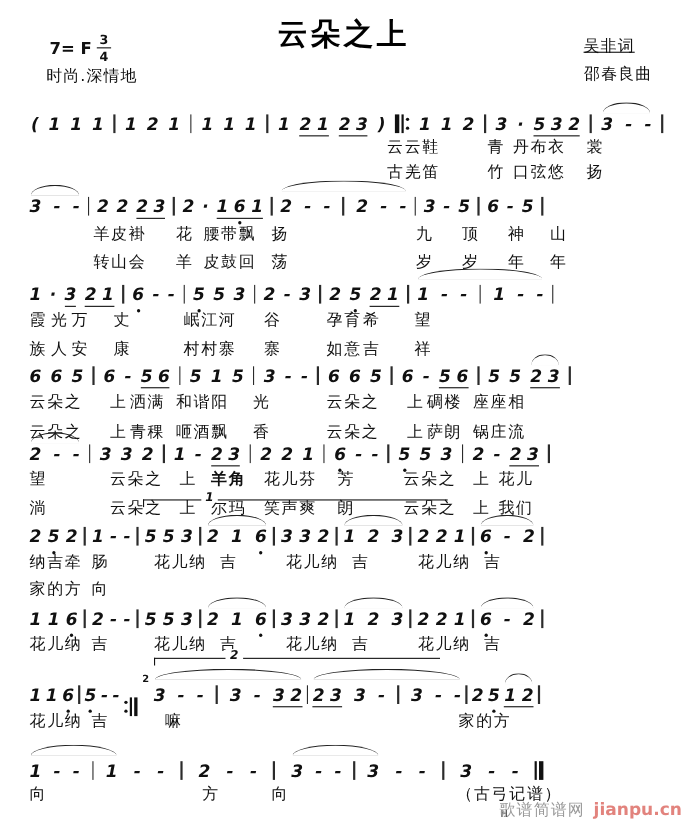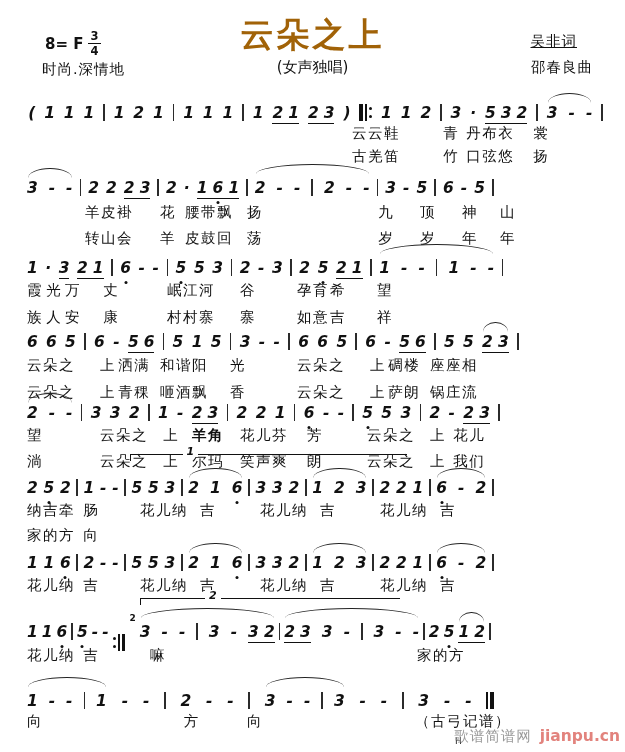--- a/index.html
+++ b/index.html
@@ -12,21 +12,21 @@
 
   
   .keyrow{position:absolute;left:45px;top:30px;display:flex;align-items:center;gap:5px;
     font-size:15px;font-weight:bold;}
   .frac{display:inline-flex;flex-direction:column;align-items:center;font-size:11.5px;
     line-height:1.05;font-weight:bold;}
   .frac .ftop{border-bottom:1.3px solid #111;padding:0 2px 1px;}
   .frac .fbot{padding-top:1px;}
   .tempo{position:absolute;left:42px;top:60px;font-size:14.5px;letter-spacing:1px;}
   .title{position:absolute;left:0;right:0;top:13px;text-align:center;
-    font-size:33px;font-weight:bold;color:#a16207;letter-spacing:3px;}
+    font-size:27px;font-weight:bold;color:#000000;letter-spacing:3px;}
   .subtitle{position:absolute;left:0;right:0;top:58px;text-align:center;font-size:15px;}
   .credit{position:absolute;font-size:14.5px;letter-spacing:1px;}
   .c1{right:48px;top:32px;text-decoration:underline;}
   .c2{right:32px;top:58px;}
 
   
   .notesrow{position:absolute;display:flex;justify-content:space-between;
     align-items:baseline;font-style:italic;font-weight:bold;font-size:15.5px;
     line-height:1.1;white-space:nowrap;}
   .note{position:relative;display:inline-block;}
@@ -65,30 +65,29 @@
     align-items:baseline;gap:8px;}
   .wm-site{color:#9a9a9a;font-size:14.5px;letter-spacing:1px;}
   .wm-url{color:#e2837d;font-size:15.5px;font-weight:bold;}
 </style>
 </head>
 <body>
 
 <div class="page">
 
   <div class="keyrow">
-    <span>8= F</span>
+    <span>7= F</span>
     <span class="frac">
       <span class="ftop">3</span>
       <span class="fbot">4</span>
     </span>
   </div>
 
   <div class="tempo">时尚.深情地</div>
   <div class="title">云朵之上</div>
-  <div class="subtitle">(女声独唱)</div>
   <div class="credit c1">吴非词</div>
   <div class="credit c2">邵春良曲</div>
 
   <div id="score">
       <div class="notesrow" style="top: 101px; left: 4.5%; width: 92%;">
         <span class="paren">(</span>
         <span class="note">1</span>
         <span class="note">1</span>
         <span class="note">1</span>
         <span class="bar"></span>

